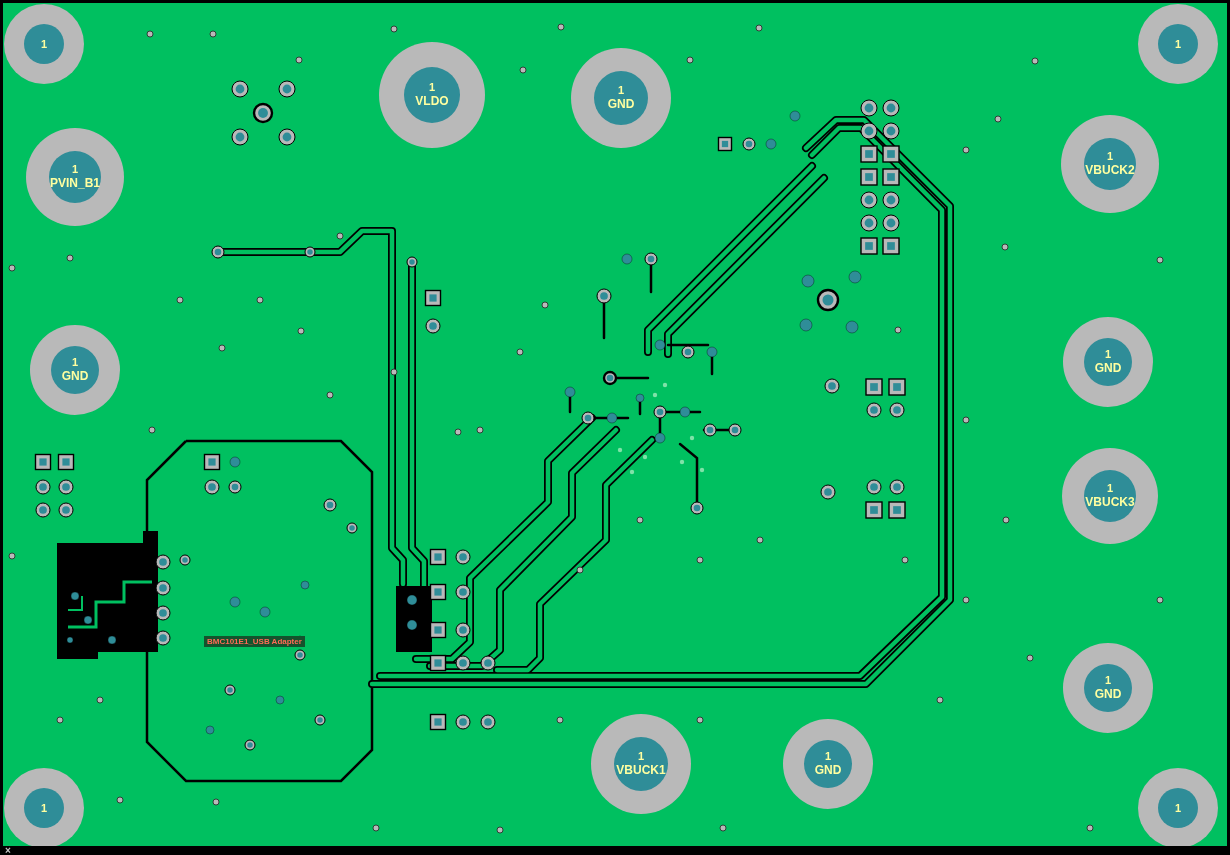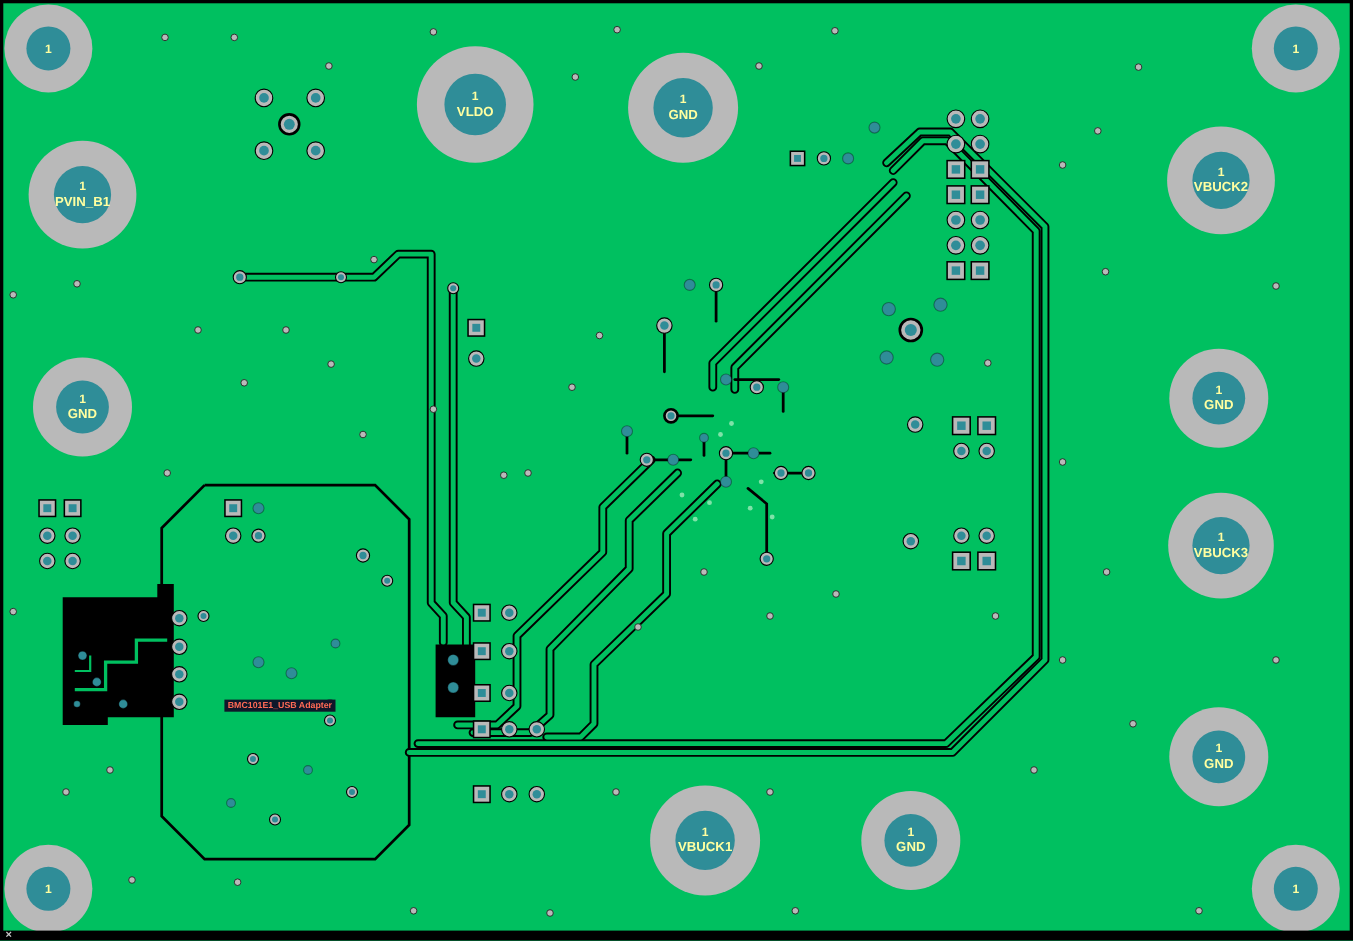--- a/index.html
+++ b/index.html
@@ -1,20 +1,20 @@
 <!DOCTYPE html>
 <html><head>
 <meta charset="utf-8">
 <style>
   html,body{margin:0;padding:0;background:#111;font-family:"Liberation Sans",sans-serif;}
   .stage{position:relative;width:1230px;height:855px;overflow:hidden;background:#00c060;}
   .stage svg{position:absolute;left:0;top:0;display:block;}
   .red-label{
     position:absolute;left:204px;top:636px;height:11px;line-height:11px;
-    background:#0f172a;color:#ff6a55;font-size:8px;font-weight:700;
+    background:#14532d;color:#ff6a55;font-size:8px;font-weight:700;
     padding:0 3px;white-space:nowrap;z-index:5;
   }
   .origin{
     position:absolute;left:5px;bottom:-1px;height:10px;line-height:10px;
     color:#c9c9c9;font-size:10px;font-weight:700;z-index:6;
   }
 </style>
 </head>
 <body>
 

